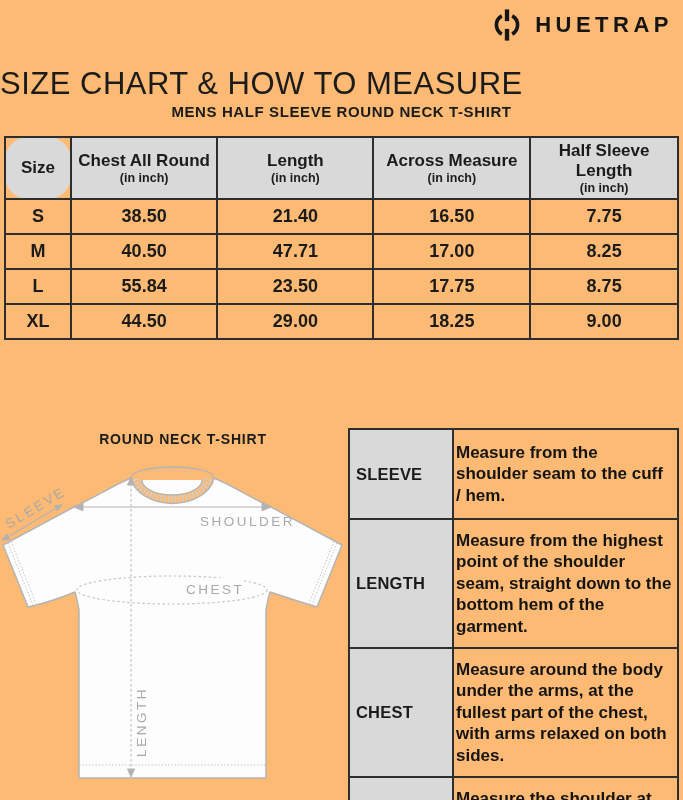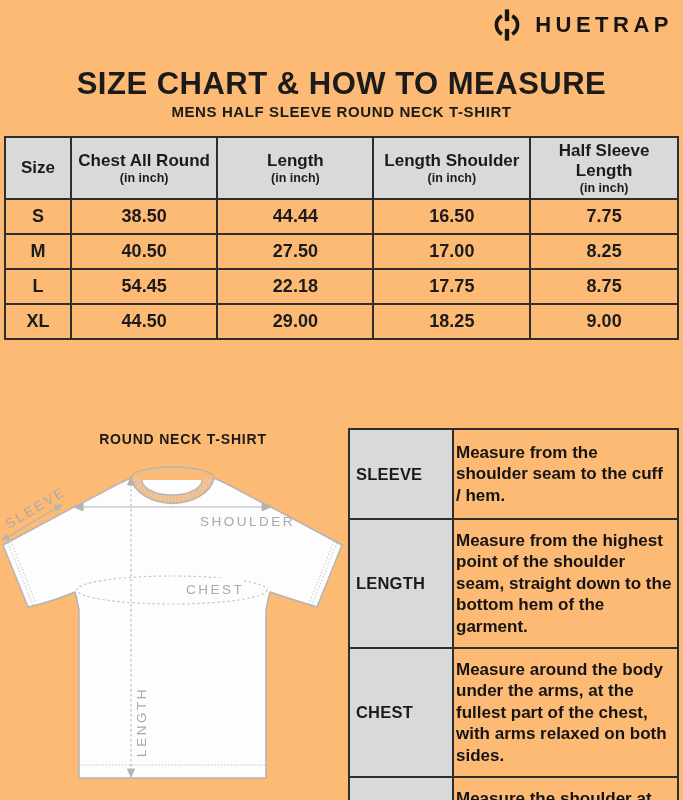--- a/index.html
+++ b/index.html
@@ -5,34 +5,34 @@
   html,body{margin:0;padding:0;background:#fff;}
   .page{position:relative;width:683px;height:800px;background:#fdba74;overflow:hidden;
         font-family:"Liberation Sans", sans-serif;color:#1b1b1b;}
 
   
   .brand{position:absolute;top:7px;right:10px;display:flex;align-items:center;gap:15px;}
   .brand svg{display:block;}
   .brand-name{font-size:22px;font-weight:600;letter-spacing:4.5px;color:#151515;}
 
   
-  .page-title{position:absolute;top:66px;left:0;width:683px;text-align:center;
-              font-size:31px;font-weight:700;letter-spacing:0.5px;color:#1b1b1b;}
+  .page-title{position:absolute;top:66px;left:0;width:683px;text-align:left;
+              font-size:31px;font-weight:400;letter-spacing:0.5px;color:#1b1b1b;}
   .page-subtitle{position:absolute;top:103px;left:0;width:683px;text-align:center;
               font-size:15px;font-weight:700;letter-spacing:0.6px;color:#1b1b1b;}
 
   
   table.size-table{position:absolute;left:4px;top:136px;width:675px;border-collapse:collapse;
                    table-layout:fixed;}
   table.size-table th,table.size-table td{border:2px solid #2e2e2e;text-align:center;vertical-align:middle;}
   table.size-table thead th{background:#d9d9d9;height:58px;}
   .col-label{font-size:17px;font-weight:700;line-height:1.15;}
   .col-sub{font-size:12.5px;font-weight:700;margin-top:1px;}
   table.size-table tbody td{height:31px;font-size:18px;font-weight:700;}
-  .w-size{width:9.5%;} .w-chest{width:21.8%;} .w-length{width:23.3%;}
+  .w-size{width:9.5%;border-radius:23px;} .w-chest{width:21.8%;} .w-length{width:23.3%;}
   .w-shoulder{width:23.4%;} .w-sleeve{width:22%;}
 
   
   .diagram-title{position:absolute;left:10px;top:431px;width:346px;text-align:center;
                  font-size:14px;font-weight:700;letter-spacing:0.8px;color:#1b1b1b;}
   .tshirt-svg{position:absolute;left:0;top:450px;}
   .diag-label{font-size:13.5px;font-weight:400;letter-spacing:2.5px;fill:#a9a9a9;}
 
   
   table.guide-table{position:absolute;left:348px;top:428px;width:331px;height:362px;
@@ -70,48 +70,48 @@
         </th>
         <th class="w-chest">
           <div class="col-label">Chest All Round</div>
           <div class="col-sub">(in inch)</div>
         </th>
         <th class="w-length">
           <div class="col-label">Length</div>
           <div class="col-sub">(in inch)</div>
         </th>
         <th class="w-shoulder">
-          <div class="col-label">Length Shoulder</div>
+          <div class="col-label">Across Measure</div>
           <div class="col-sub">(in inch)</div>
         </th>
         <th class="w-sleeve">
           <div class="col-label">Half Sleeve Length</div>
           <div class="col-sub">(in inch)</div>
         </th>
       </tr>
     </thead>
     <tbody>
       <tr>
         <td>S</td>
         <td>38.50</td>
-        <td>44.44</td>
+        <td>21.40</td>
         <td>16.50</td>
         <td>7.75</td>
       </tr>
       <tr>
         <td>M</td>
         <td>40.50</td>
-        <td>27.50</td>
+        <td>47.71</td>
         <td>17.00</td>
         <td>8.25</td>
       </tr>
       <tr>
         <td>L</td>
-        <td>54.45</td>
-        <td>22.18</td>
+        <td>55.84</td>
+        <td>23.50</td>
         <td>17.75</td>
         <td>8.75</td>
       </tr>
       <tr>
         <td>XL</td>
         <td>44.50</td>
         <td>29.00</td>
         <td>18.25</td>
         <td>9.00</td>
       </tr>

